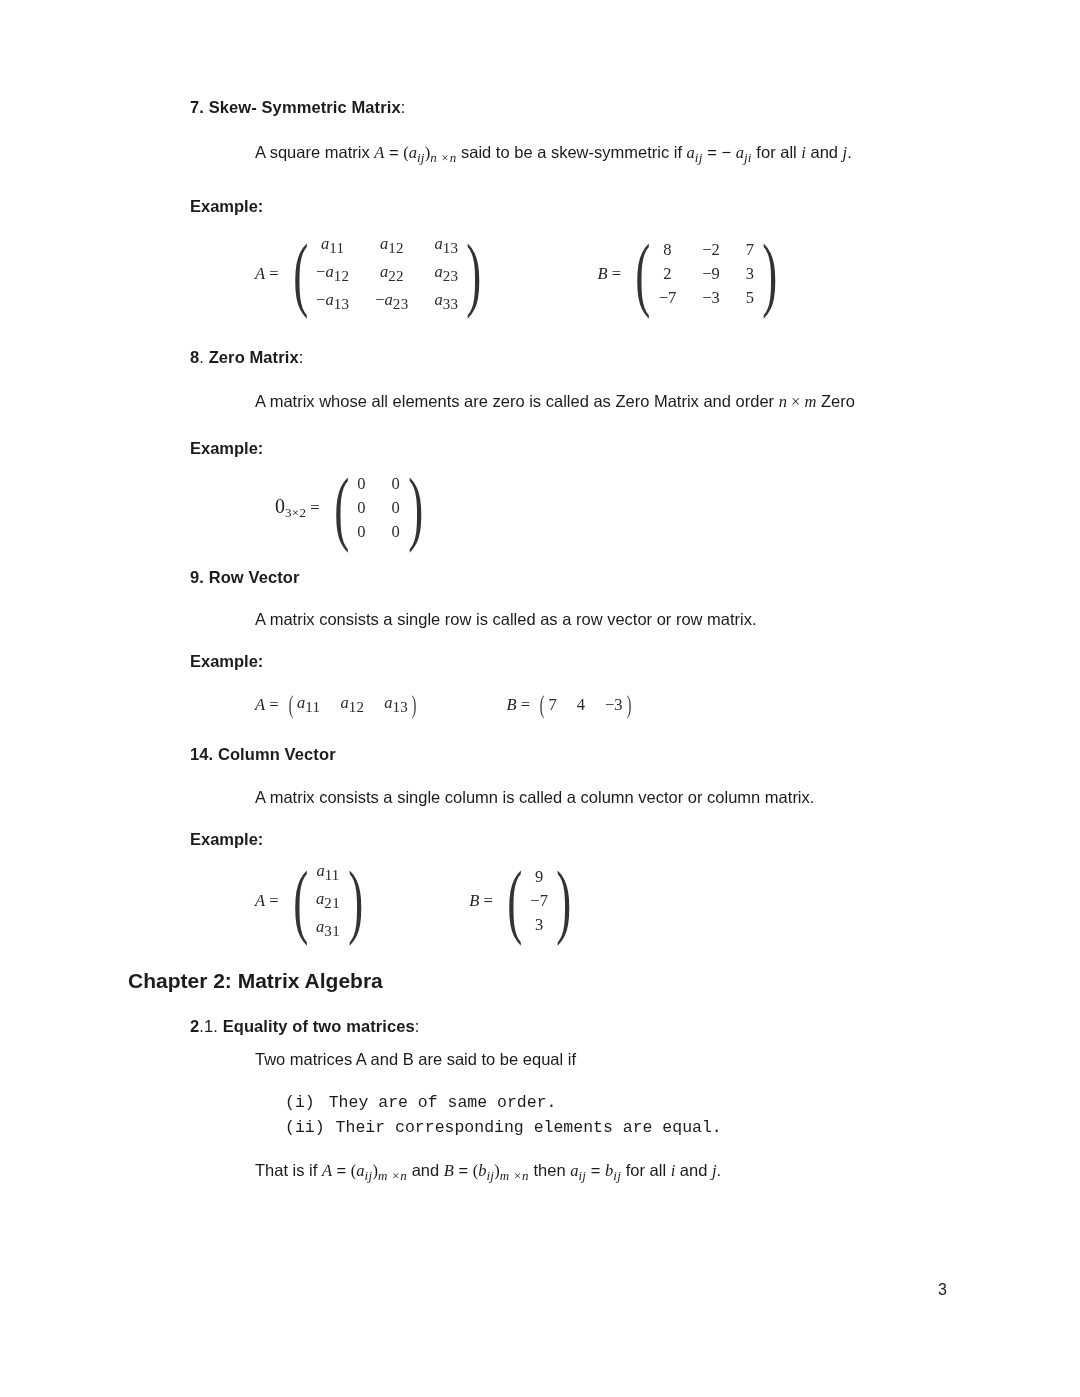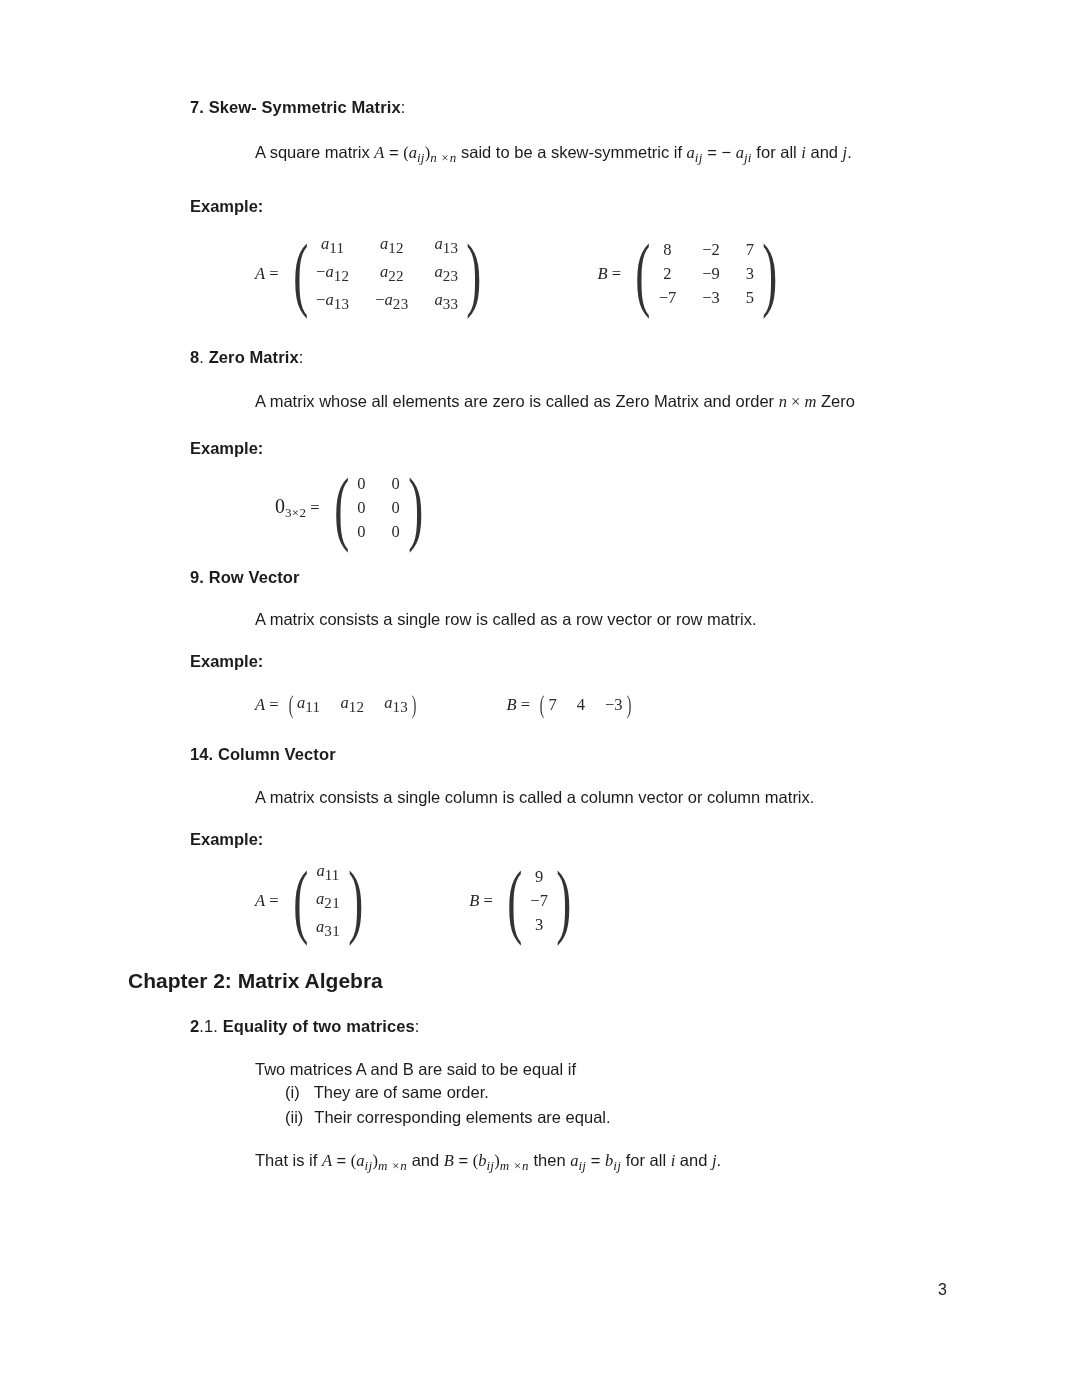--- a/index.html
+++ b/index.html
@@ -167,23 +167,23 @@
             <span class="mcell">−7</span>
             <span class="mcell">3</span>
           </span>
           <span class="paren">)</span>
         </span>
     </span>
   </div>
 
   <div class="h-chap" style="margin-top:26px;"><span><b>Chapter 2: Matrix Algebra</b></span></div>
   <div class="h-sec" style="margin-top:24px;"><span><b>2</b></span><span>.1. </span><span><b>Equality of two matrices</b></span><span>:</span></div>
-  <div class="para" style="margin-top:23px;">Two matrices A and B are said to be equal  if</div>
+  <div class="para" style="margin-top:13px;">Two matrices A and B are said to be equal  if</div>
 
-  <div style="margin-left:157px;line-height:25px;">
+  <div style="margin-left:157px;margin-top:20px;line-height:25px;font-family:Liberation Mono, monospace;">
     <div>
       <span>(i)</span><span style="display:inline-block;width:14px;"></span><span>They are of same order.</span>
     </div>
     <div>
       <span>(ii)</span><span style="display:inline-block;width:11px;"></span><span>Their corresponding elements are equal.</span>
     </div>
   </div>
 
   <div class="para" style="margin-top:20px;"><span>That is if </span><span><span class="mi">A</span></span><span> = </span><span class="mth">(</span><span><span class="mi">a</span><sub class="msub it">ij</sub></span><span class="mth">)<sub class="msub it">m ×n</sub></span><span> and </span><span><span class="mi">B</span></span><span>  =  </span><span class="mth">(</span><span><span class="mi">b</span><sub class="msub it">ij</sub></span><span class="mth">)<sub class="msub it">m ×n</sub></span><span> then </span><span><span class="mi">a</span><sub class="msub it">ij</sub></span><span>  = </span><span><span class="mi">b</span><sub class="msub it">ij</sub></span><span> for all </span><span><span class="mi">i</span></span><span> and </span><span><span class="mi">j</span></span><span>.</span></div>
 

